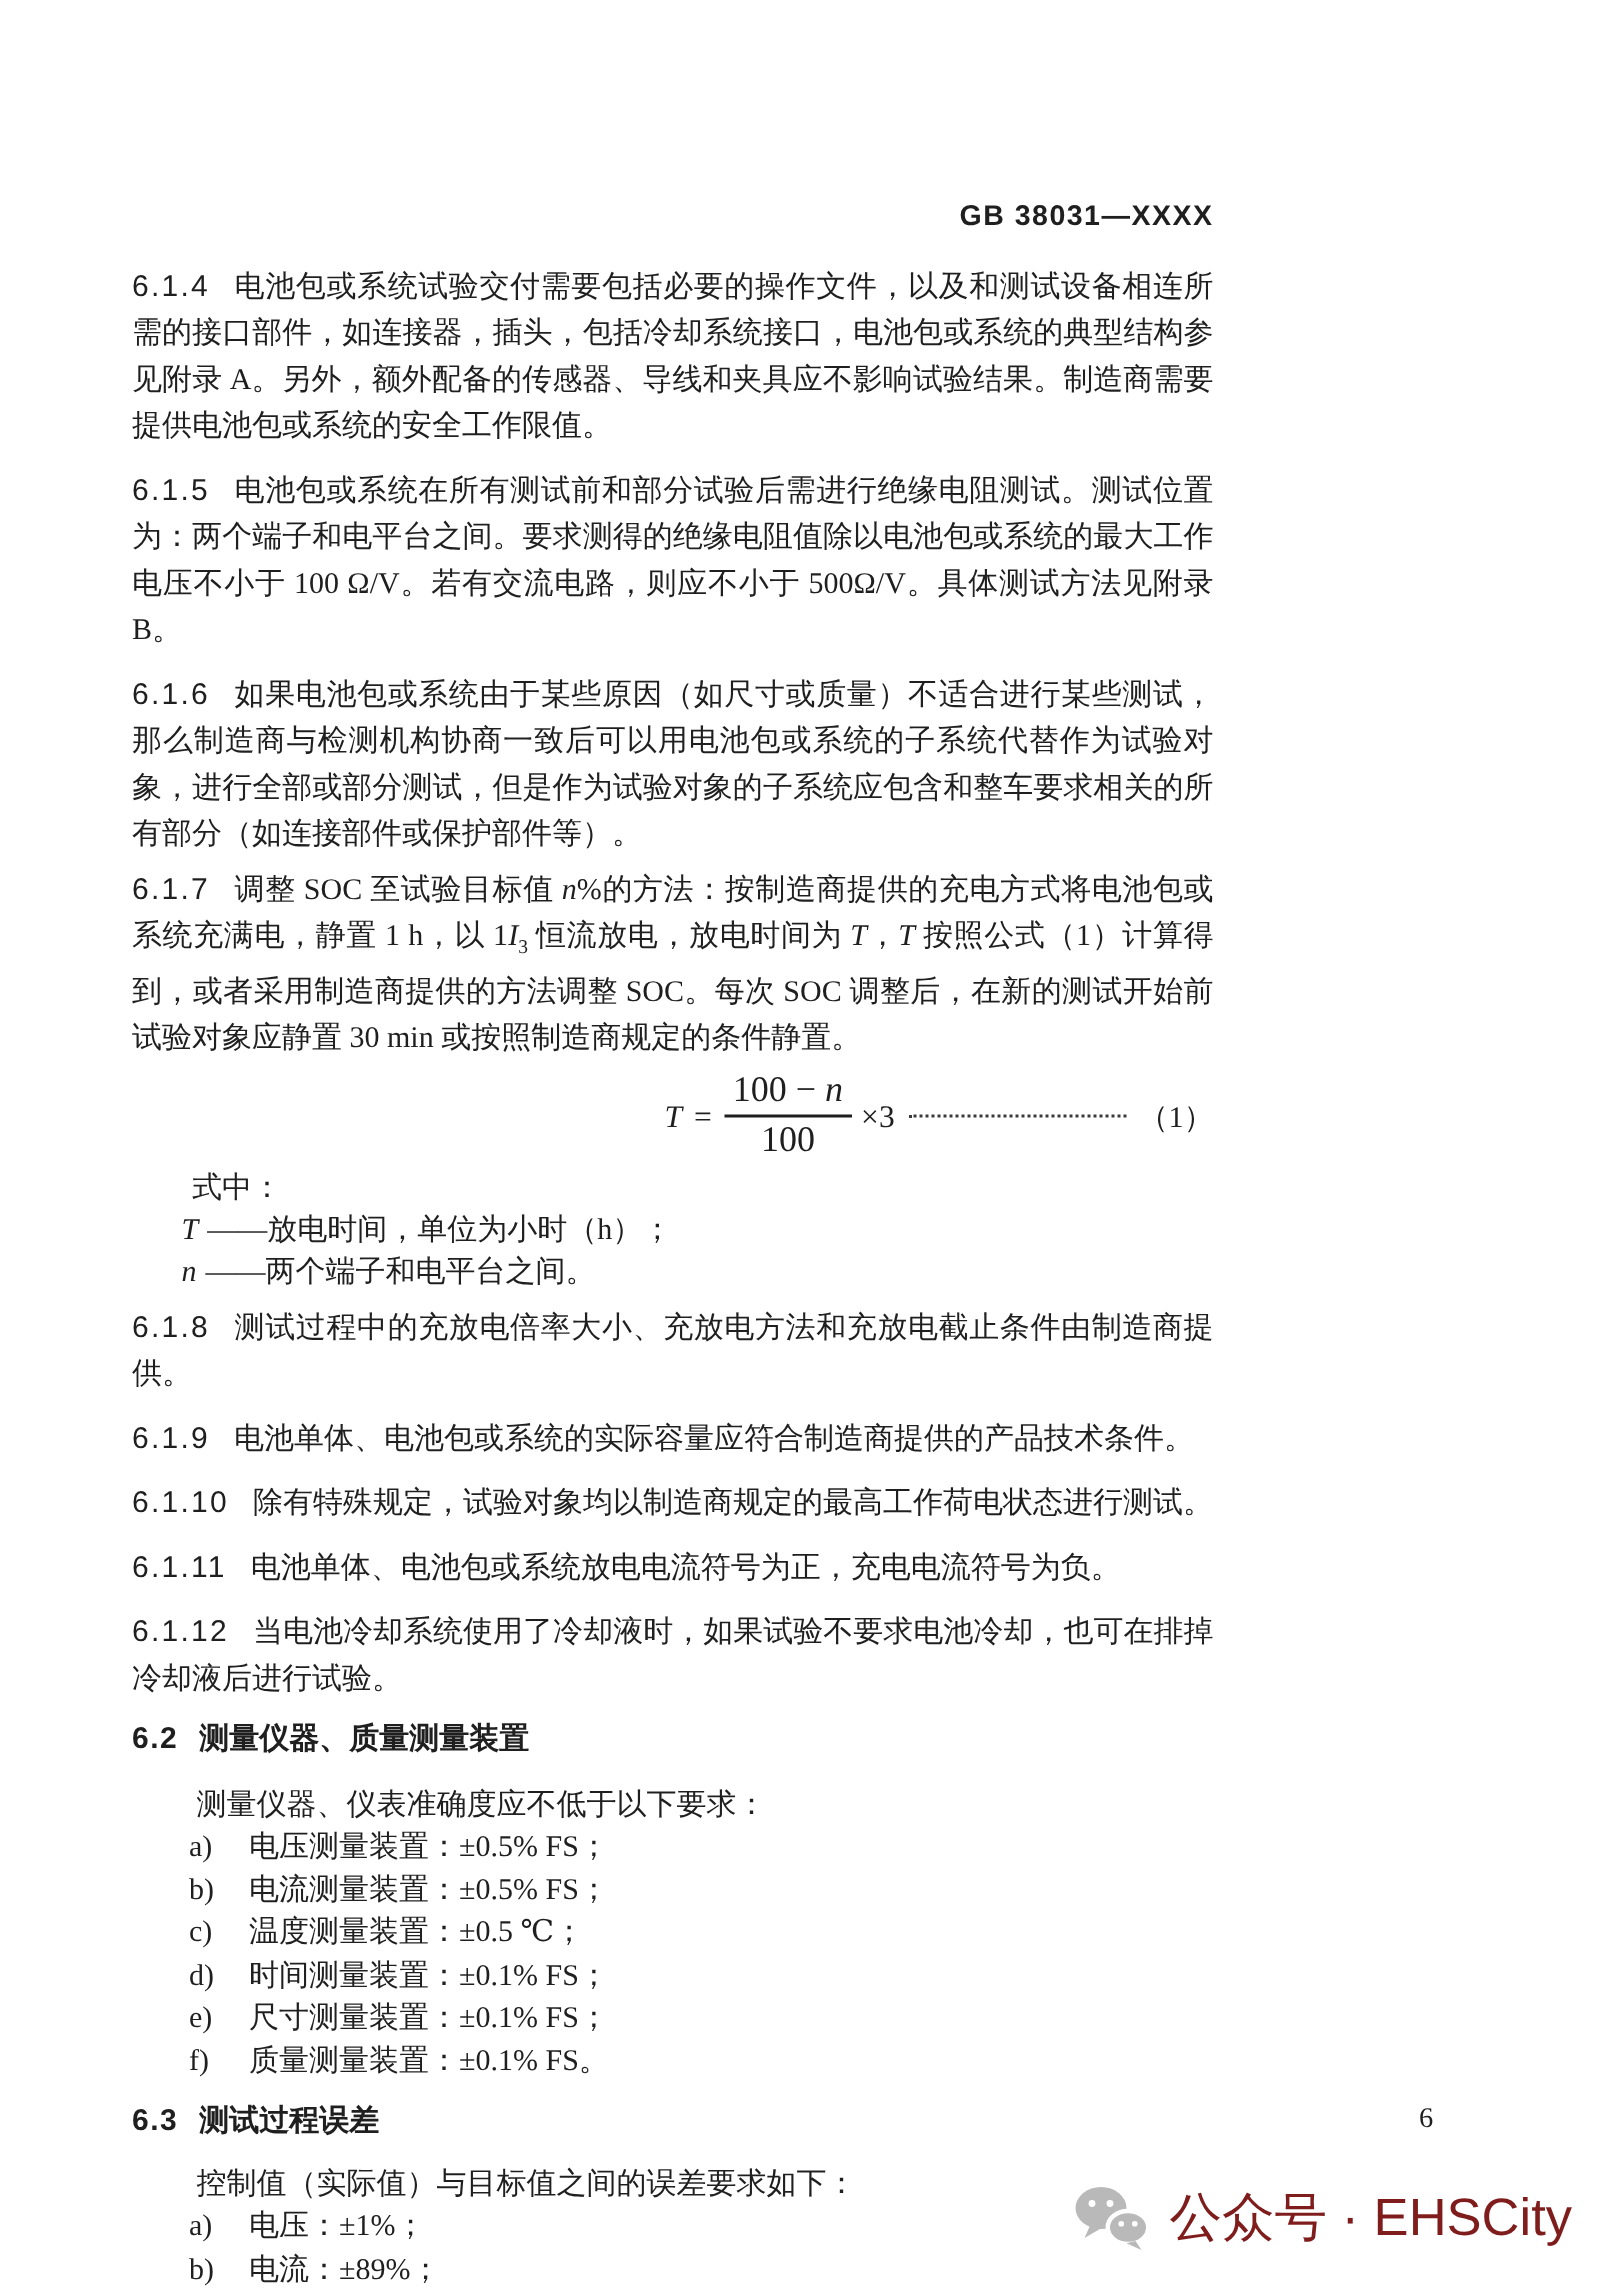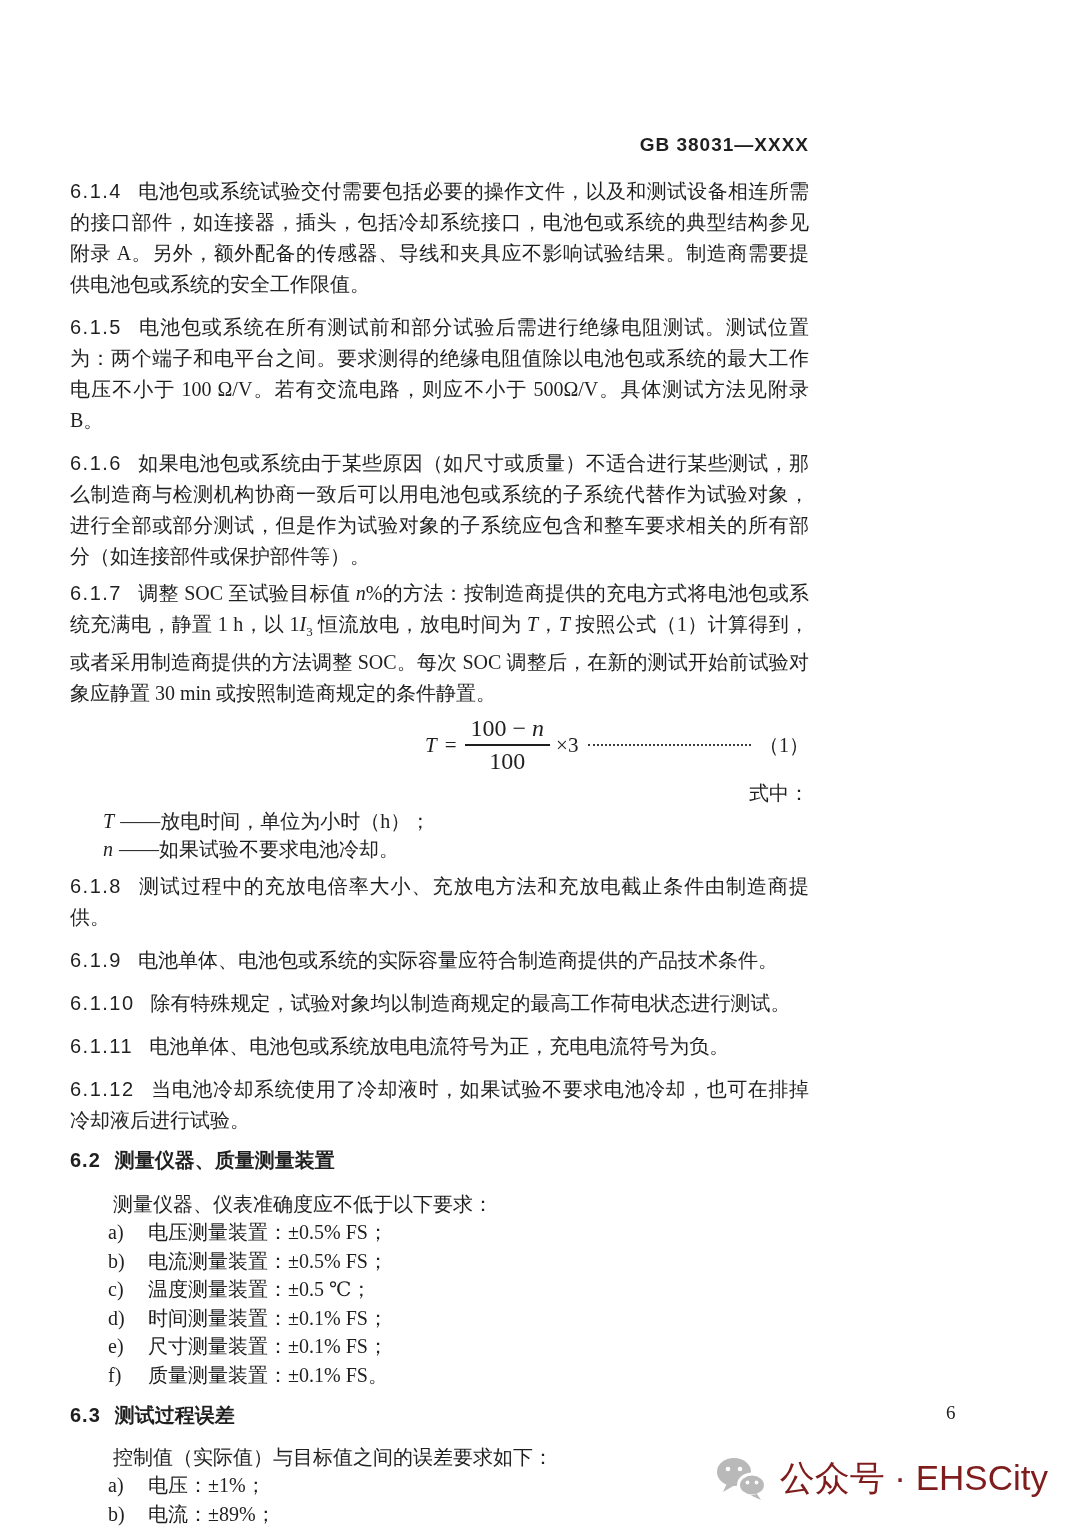--- a/index.html
+++ b/index.html
@@ -1,18 +1,18 @@
 <!DOCTYPE html>
 <html><head>
 <meta charset="utf-8">
 <style>
   * { margin:0; padding:0; box-sizing:border-box; }
   html,body { width:1080px; height:1527px; background:#ffffff; overflow:hidden; }
   body { position:relative; color:#1f1f1f; }
-  .page { width:904px; height:1527px; padding:134px 95px 0 70px;
+  .page { width:904px; height:1527px; padding:134px 95px 0 88px;
           font-family:"Liberation Serif","DejaVu Serif",serif; font-size:20px; }
 
   .doc-header { text-align:right; font-family:"Liberation Sans","DejaVu Sans",sans-serif;
                 font-weight:bold; font-size:19px; letter-spacing:1px; height:24px; }
 
   .para { text-align:justify; line-height:31px; }
   .clause-num { font-family:"Liberation Sans","DejaVu Sans",sans-serif; letter-spacing:1.5px;
                 margin-right:16px; }
   .var { font-style:italic; font-family:"Liberation Serif","DejaVu Serif",serif; }
   sub { font-size:13px; }
@@ -29,21 +29,21 @@
   .f-var { font-style:italic; font-size:21px; }
   .f-eq { margin:0 8px; font-size:21px; }
   .frac { display:inline-flex; flex-direction:column; text-align:center; font-size:24px; }
   .frac-top { padding:0 6px 2px 6px; border-bottom:2px solid #1f1f1f; }
   .frac-top i { font-style:italic; }
   .frac-bottom { padding-top:2px; }
   .f-times { margin-left:6px; font-size:21px; }
   .f-dots { flex:1; border-bottom:2px dotted #3a3a3a; height:0; margin:0 8px 0 10px; }
   .f-label { font-size:20px; }
 
-  .note-intro { padding-left:40px; line-height:28px; margin-top:2px;text-align:right; }
+  .note-intro { padding-left:40px; line-height:28px; margin-top:2px; }
   .note-line  { padding-left:33px; line-height:28px; }
   .note-sym { font-style:italic; margin-right:6px; }
 
   .sec-head { font-family:"Liberation Sans","DejaVu Sans",sans-serif; font-weight:bold;
               font-size:20px; line-height:28px; }
   .sec-head .sec-num { margin-right:14px; letter-spacing:1px; }
   .mt-h { margin-top:10px; }
   .mt-h2 { margin-top:12px; }
 
   .intro { padding-left:43px; line-height:28px; margin-top:16px; }
@@ -83,21 +83,21 @@
       <span class="frac-top"><span>100 − </span><i>n</i></span>
       <span class="frac-bottom">100</span>
     </span>
     <span class="f-times">×3</span>
     <span class="f-dots"></span>
     <span class="f-label">（1）</span>
   </div>
 
   <div class="note-intro">式中：</div>
   <div class="note-line"><span class="note-sym">T</span><span>——</span><span>放电时间，单位为小时（h）；</span></div>
-  <div class="note-line"><span class="note-sym">n</span><span>——</span><span>如果试验不要求电池冷却。</span></div>
+  <div class="note-line"><span class="note-sym">n</span><span>——</span><span>两个端子和电平台之间。</span></div>
 
   <p class="para mt-s1"><span class="clause-num">6.1.8</span><span>测试过程中的充放电倍率大小、充放电方法和充放电截止条件由制造商提供。</span></p>
   <p class="para mt-s"><span class="clause-num">6.1.9</span><span>电池单体、电池包或系统的实际容量应符合制造商提供的产品技术条件。</span></p>
   <p class="para mt-s"><span class="clause-num">6.1.10</span><span>除有特殊规定，试验对象均以制造商规定的最高工作荷电状态进行测试。</span></p>
   <p class="para mt-s"><span class="clause-num">6.1.11</span><span>电池单体、电池包或系统放电电流符号为正，充电电流符号为负。</span></p>
   <p class="para mt-s"><span class="clause-num">6.1.12</span><span>当电池冷却系统使用了冷却液时，如果试验不要求电池冷却，也可在排掉冷却液后进行试验。</span></p>
 
   <h3 class="sec-head mt-h"><span class="sec-num">6.2</span><span class="sec-title">测量仪器、质量测量装置</span></h3>
   <div class="intro">测量仪器、仪表准确度应不低于以下要求：</div>
   <div class="list">

